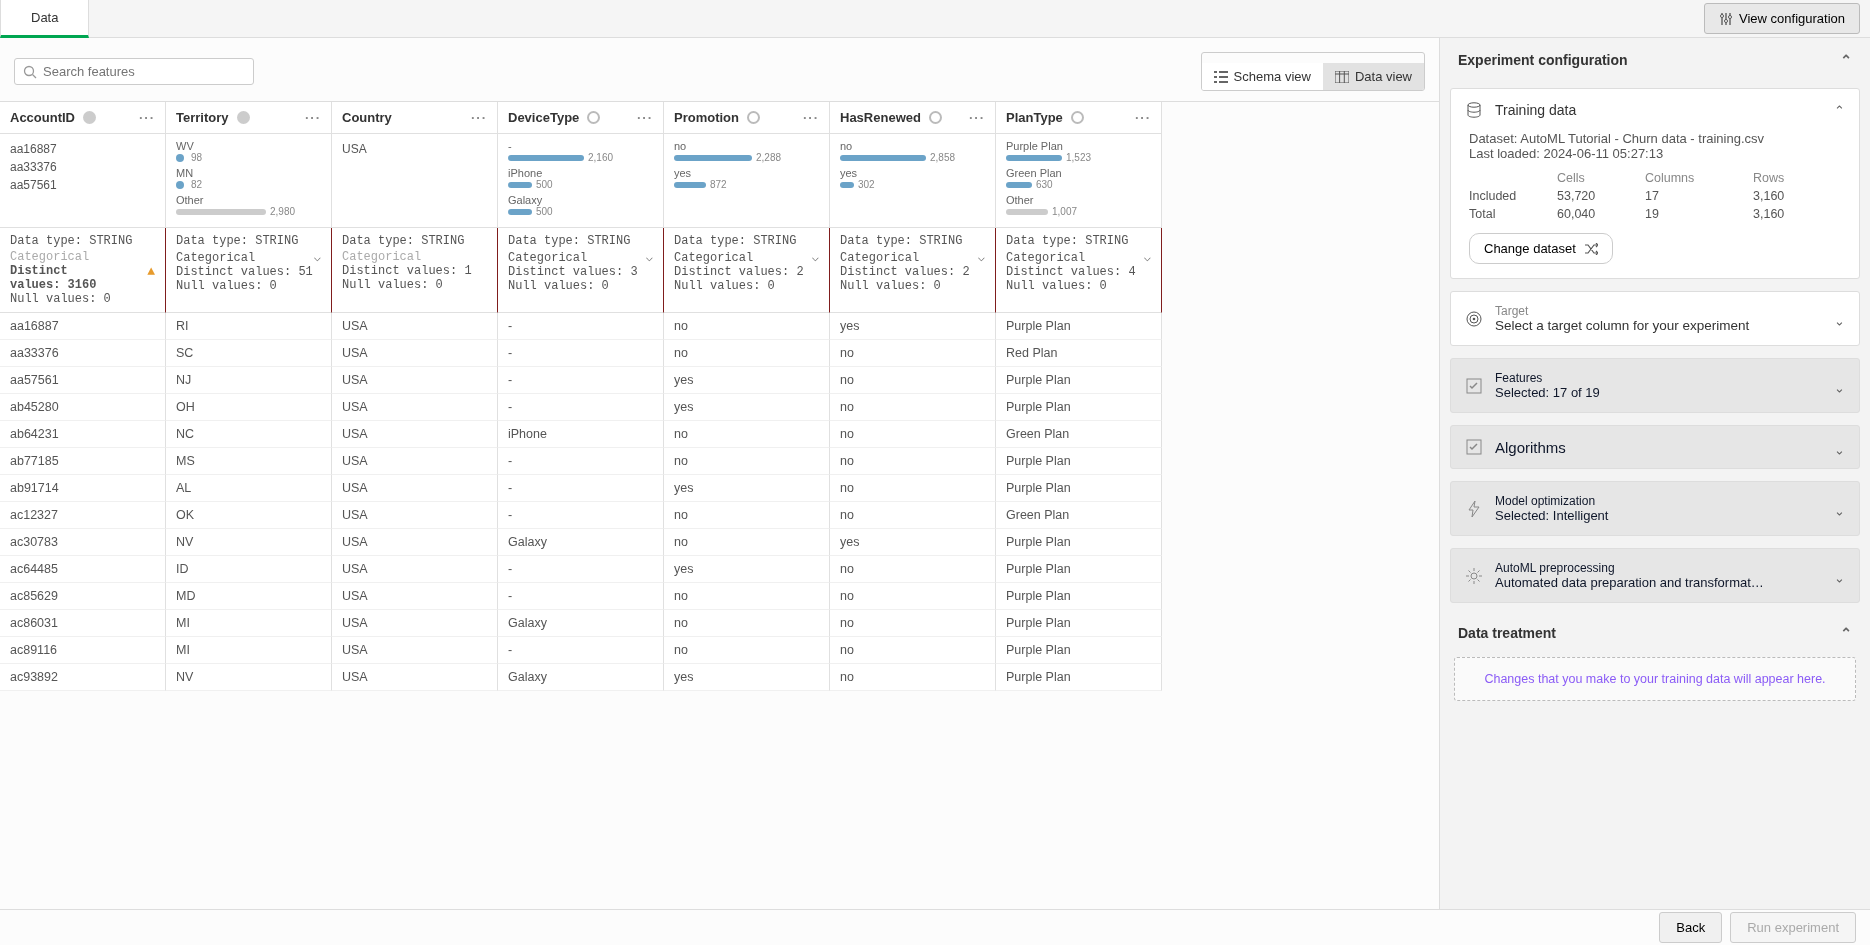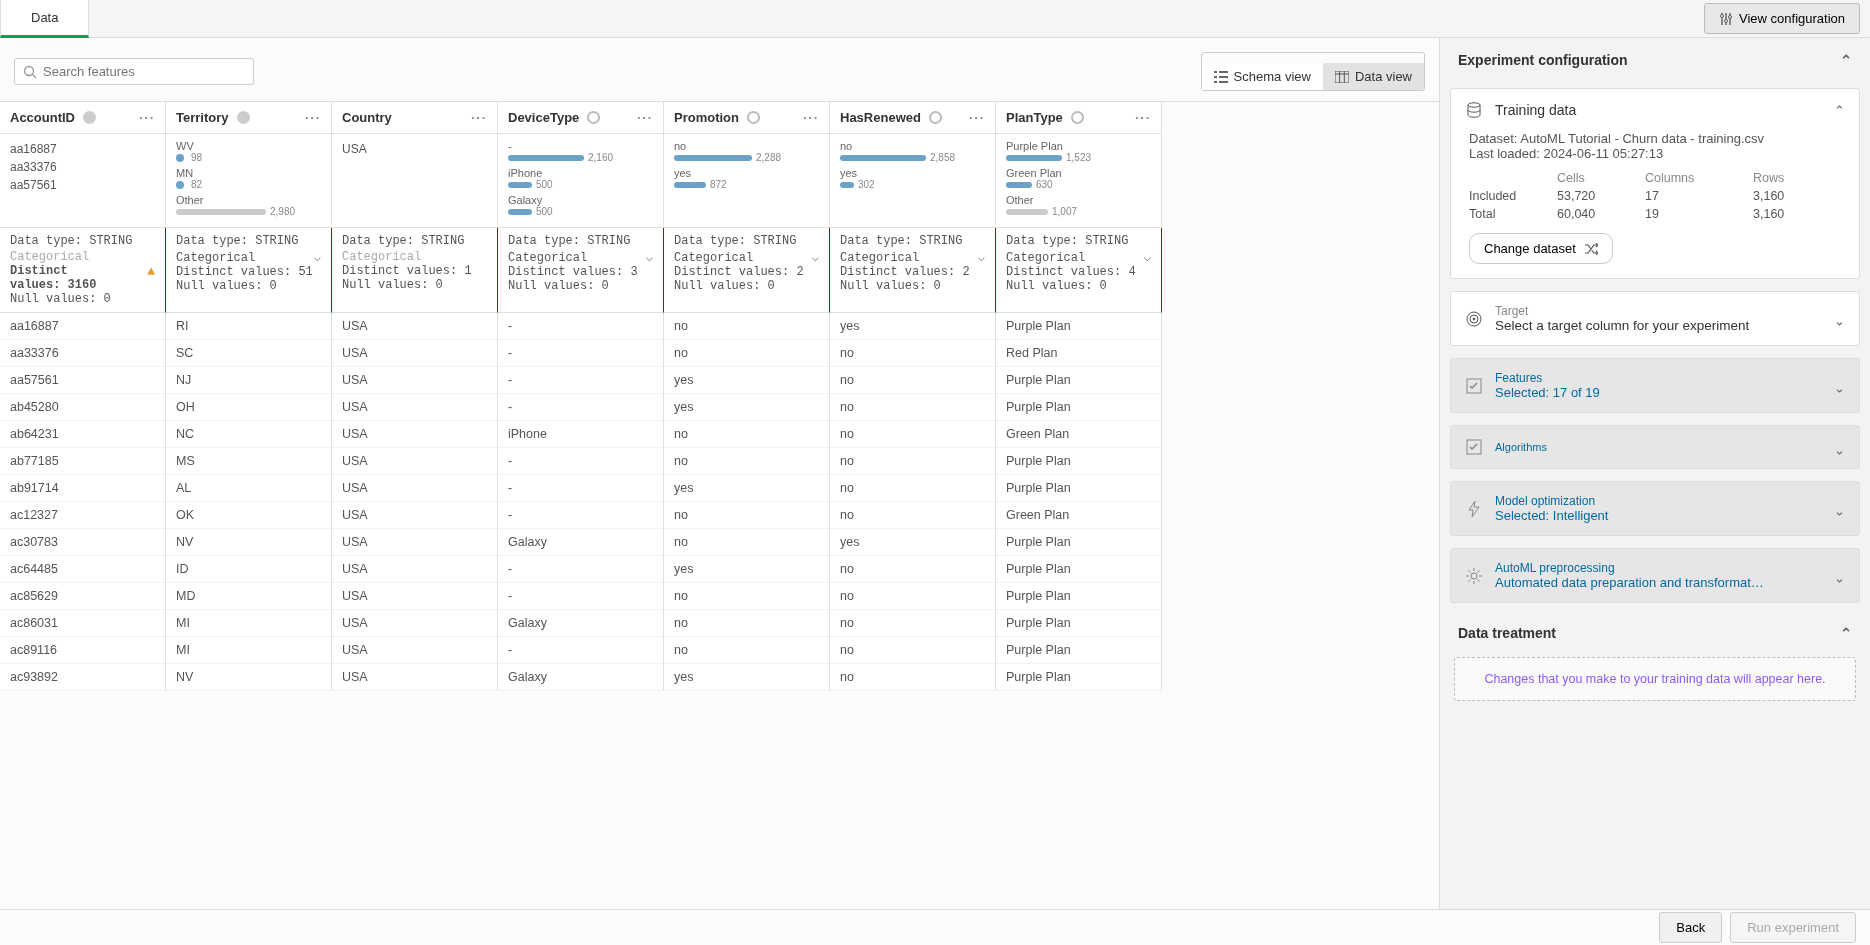--- a/index.html
+++ b/index.html
@@ -58,21 +58,21 @@
 .section { margin: 6px 10px; background: #fff; border: 1px solid #ddd; border-radius: 3px; }
 .section-head { display: flex; justify-content: space-between; align-items: center; padding: 12px 14px; cursor: pointer; }
 .section-head .title-row { display: flex; align-items: center; gap: 12px; }
 .section-head .icon-box { width: 18px; height: 18px; display:flex; align-items:center; justify-content:center; }
 .section-body { padding: 0 18px 14px 18px; font-size: 13px; color: #555; }
 .stats-grid { display: grid; grid-template-columns: 70px 70px 90px 60px; gap: 4px 18px; margin-top: 10px; font-size: 12.5px; }
 .stats-grid .h { color: #888; }
 .change-btn { display: inline-flex; align-items: center; gap: 8px; padding: 7px 14px; border: 1px solid #ccc; border-radius: 10px; background: #fff; margin-top: 12px; cursor: pointer; font-size: 13px; }
 
 .section.gray { background: #e6e6e6; color: #777; }
-.section.gray .section-head { color: #0369a1; }
+.section.gray .section-head { color: #0f172a; }
 
 .data-treatment-head { display: flex; justify-content: space-between; align-items: center; padding: 16px 18px 10px 18px; font-weight: 600; font-size: 14px; }
 .treatment-box { margin: 6px 14px; border: 1px dashed #bbb; border-radius: 3px; padding: 14px; text-align: center; color: #8b5cf6; font-size: 12.5px; background: #fafafa; }
 
 
 .footer { display: flex; justify-content: flex-end; align-items: center; padding: 2px 14px; border-top: 1px solid #ddd; gap: 8px; background: #fcfcfc; }
 .footer .btn { padding: 7px 16px; border: 1px solid #ccc; border-radius: 3px; background: #f0f0f0; cursor: pointer; font-size: 13px; }
 .footer .btn.disabled { color: #aaa; background: #f5f5f5; }
 
 .chev-icon::before { content: "⌃"; display: inline-block; transform: scaleY(-1) translateY(-2px); color: #666; }
@@ -568,21 +568,21 @@
       <div class="section gray">
         <div class="section-head">
           <div class="title-row">
             <span class="icon-box">
                 <svg width="18" height="18" viewBox="0 0 18 18">
                   <rect x="2" y="2" width="14" height="14" fill="none" stroke="#888"></rect>
                   <path d="M5 9l2 2 5-5" fill="none" stroke="#888" stroke-width="1.5"></path>
                 </svg>
               </span>
             <div>
-              <div style="font-size:11px">Algorithms</div>
+              <div style="font-size:15px">Algorithms</div>
             </div>
           </div>
           <span class="chev-icon"></span>
         </div>
       </div>
 
       <div class="section gray">
         <div class="section-head">
           <div class="title-row">
             <span class="icon-box">

